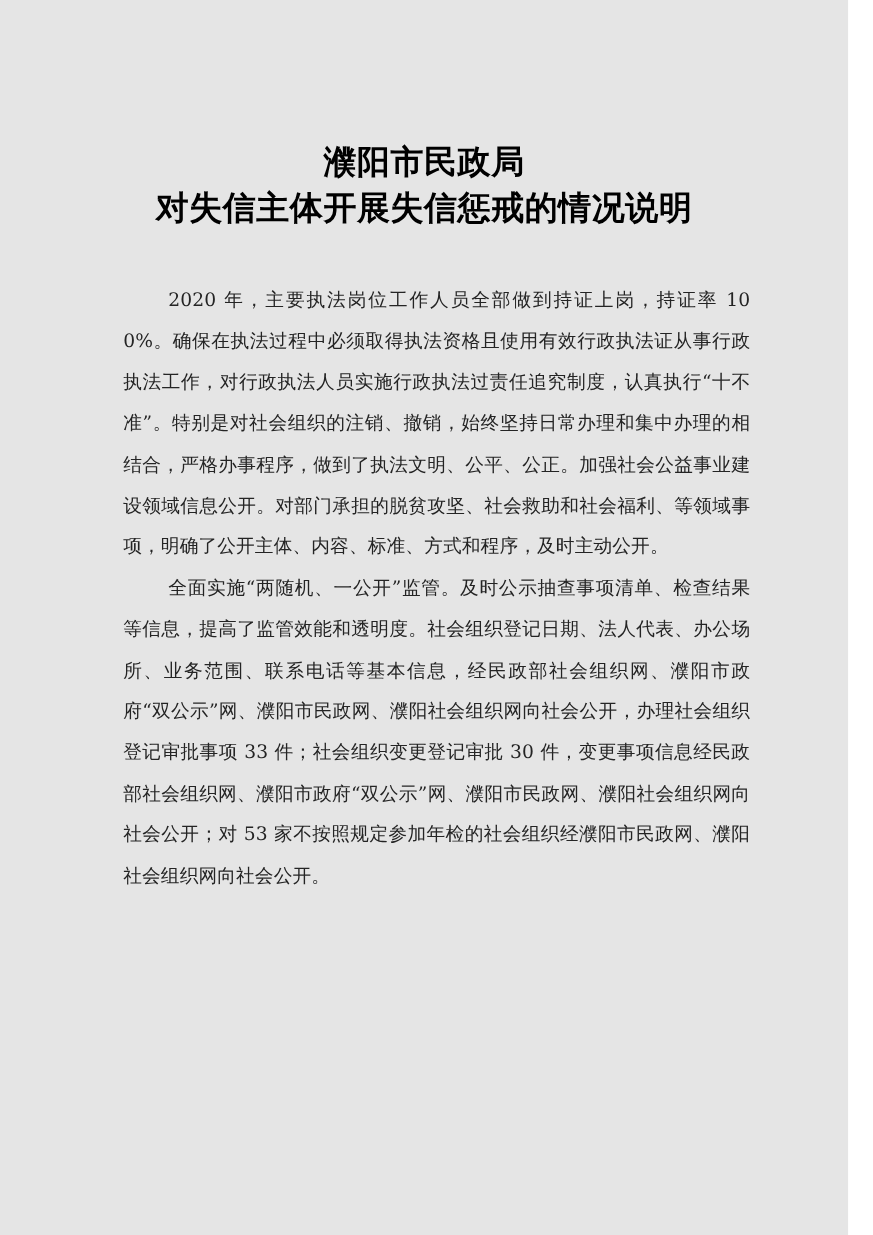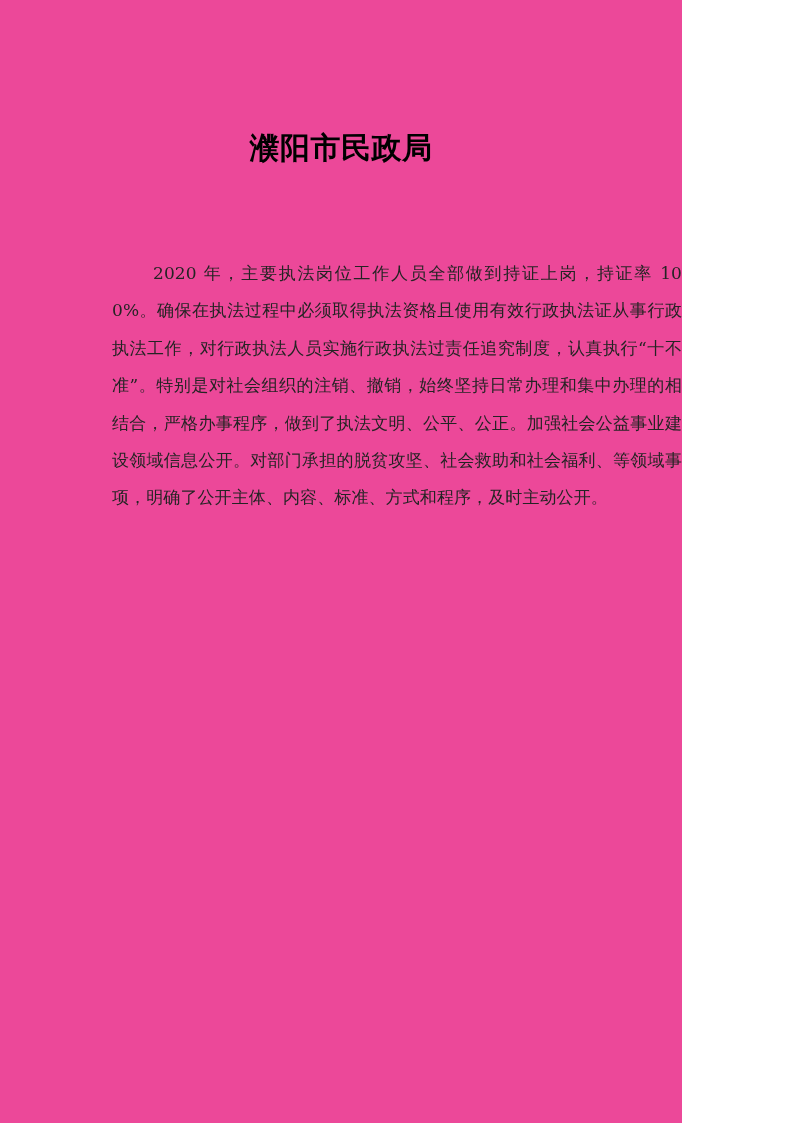--- a/index.html
+++ b/index.html
@@ -11,23 +11,23 @@
     width: 794px;
     height: 1123px;
     overflow: hidden;
     font-family: "DejaVu Serif", "Liberation Serif", serif;
     color: #1a1a1a;
     -webkit-font-smoothing: antialiased;
   }
 
   .page {
     position: relative;
-    width: 682px;
+    width: 771px;
     height: 1123px;
-    background: #ec4899;
+    background: #e5e5e5;
     box-sizing: border-box;
   }
 
   
   .doc-title {
     position: absolute;
     left: 96px;
     right: 96px;
     top: 127px;
     text-align: center;
@@ -65,19 +65,21 @@
     word-break: break-all;
   }
 </style>
 </head>
 <body>
 
 <div class="page">
 
   <div class="doc-title">
     <span class="title-line">濮阳市民政局</span>
+    <span class="title-line">对失信主体开展失信惩戒的情况说明</span>
   </div>
 
   <div class="doc-body">
     <p>2020 年，主要执法岗位工作人员全部做到持证上岗，持证率 100%。确保在执法过程中必须取得执法资格且使用有效行政执法证从事行政执法工作，对行政执法人员实施行政执法过责任追究制度，认真执行“十不准”。特别是对社会组织的注销、撤销，始终坚持日常办理和集中办理的相结合，严格办事程序，做到了执法文明、公平、公正。加强社会公益事业建设领域信息公开。对部门承担的脱贫攻坚、社会救助和社会福利、等领域事项，明确了公开主体、内容、标准、方式和程序，及时主动公开。</p>
+    <p>全面实施“两随机、一公开”监管。及时公示抽查事项清单、检查结果等信息，提高了监管效能和透明度。社会组织登记日期、法人代表、办公场所、业务范围、联系电话等基本信息，经民政部社会组织网、濮阳市政府“双公示”网、濮阳市民政网、濮阳社会组织网向社会公开，办理社会组织登记审批事项 33 件；社会组织变更登记审批 30 件，变更事项信息经民政部社会组织网、濮阳市政府“双公示”网、濮阳市民政网、濮阳社会组织网向社会公开；对 53 家不按照规定参加年检的社会组织经濮阳市民政网、濮阳社会组织网向社会公开。</p>
   </div>
 
 </div>
 
 </body></html>

